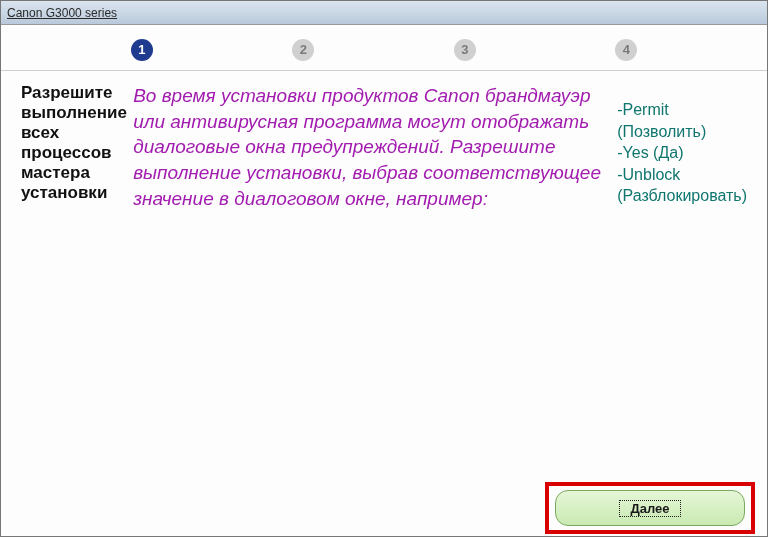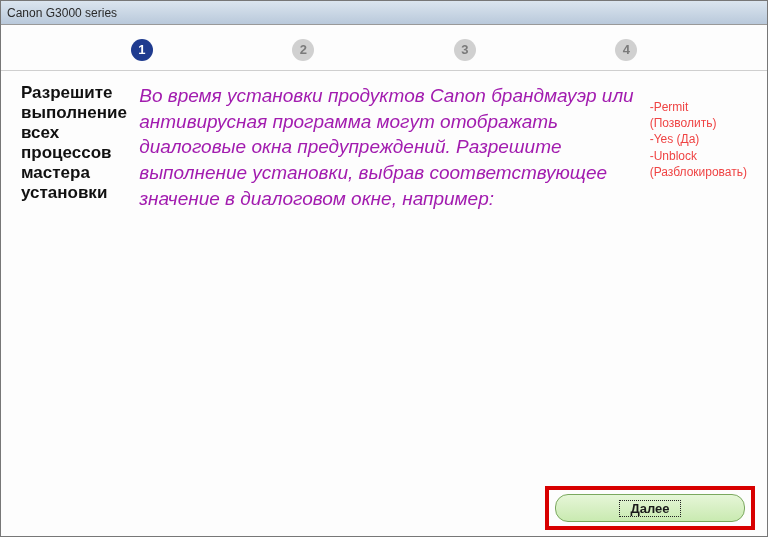--- a/index.html
+++ b/index.html
@@ -25,20 +25,21 @@
     }
     .titlebar {
       height: 24px;
       background: linear-gradient(to bottom, #dbe5ef, #b9c9db);
       border-bottom: 1px solid #999;
       display: flex;
       align-items: center;
       padding-left: 6px;
       font-size: 12px;
       color: #2a2a2a;
+      text-decoration: underline;
     }
     .stepper {
       height: 46px;
       display: flex;
       align-items: center;
       justify-content: space-around;
       padding: 10px 60px 6px 60px;
       border-bottom: 1px solid #cfcfcf;
     }
     .step {
@@ -72,22 +73,22 @@
       margin-bottom: 10px;
     }
     .body-text {
       font-size: 19px;
       color: #a21caf;
       line-height: 1.35;
       font-style: italic;
     }
     .options {
       margin-top: 16px;
-      font-size: 12px;
-      color: #ef4444;
+      font-size: 16px;
+      color: #0f766e;
       line-height: 1.35;
     }
     .spacer {
       flex: 1;
     }
     .divider {
       height: 1px;
       background: #bfbfbf;
       margin: 0;
     }
@@ -98,21 +99,21 @@
       justify-content: flex-end;
       padding-right: 12px;
     }
     .next-highlight {
       border: 4px solid #d80000;
       padding: 4px 6px;
       display: inline-flex;
     }
     .next-button {
       width: 190px;
-      height: 28px;
+      height: 36px;
       border-radius: 13px;
       background: linear-gradient(to bottom, #e6f6d8, #c9eab1);
       border: 1px solid #7aa85e;
       font-size: 13px;
       font-weight: bold;
       color: #1a1a1a;
       cursor: pointer;
       position: relative;
       display: inline-flex;
       align-items: center;

